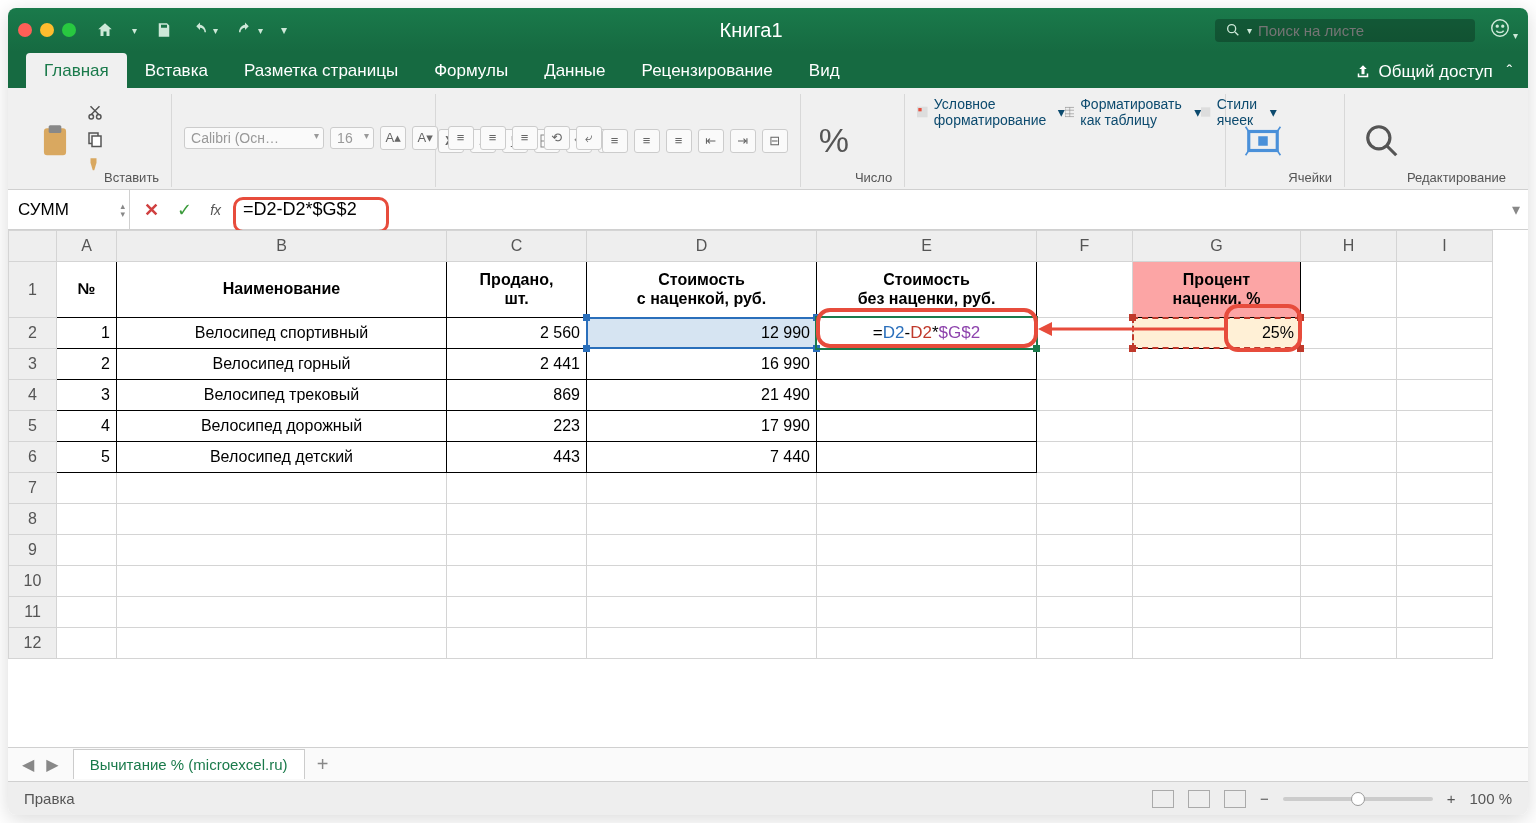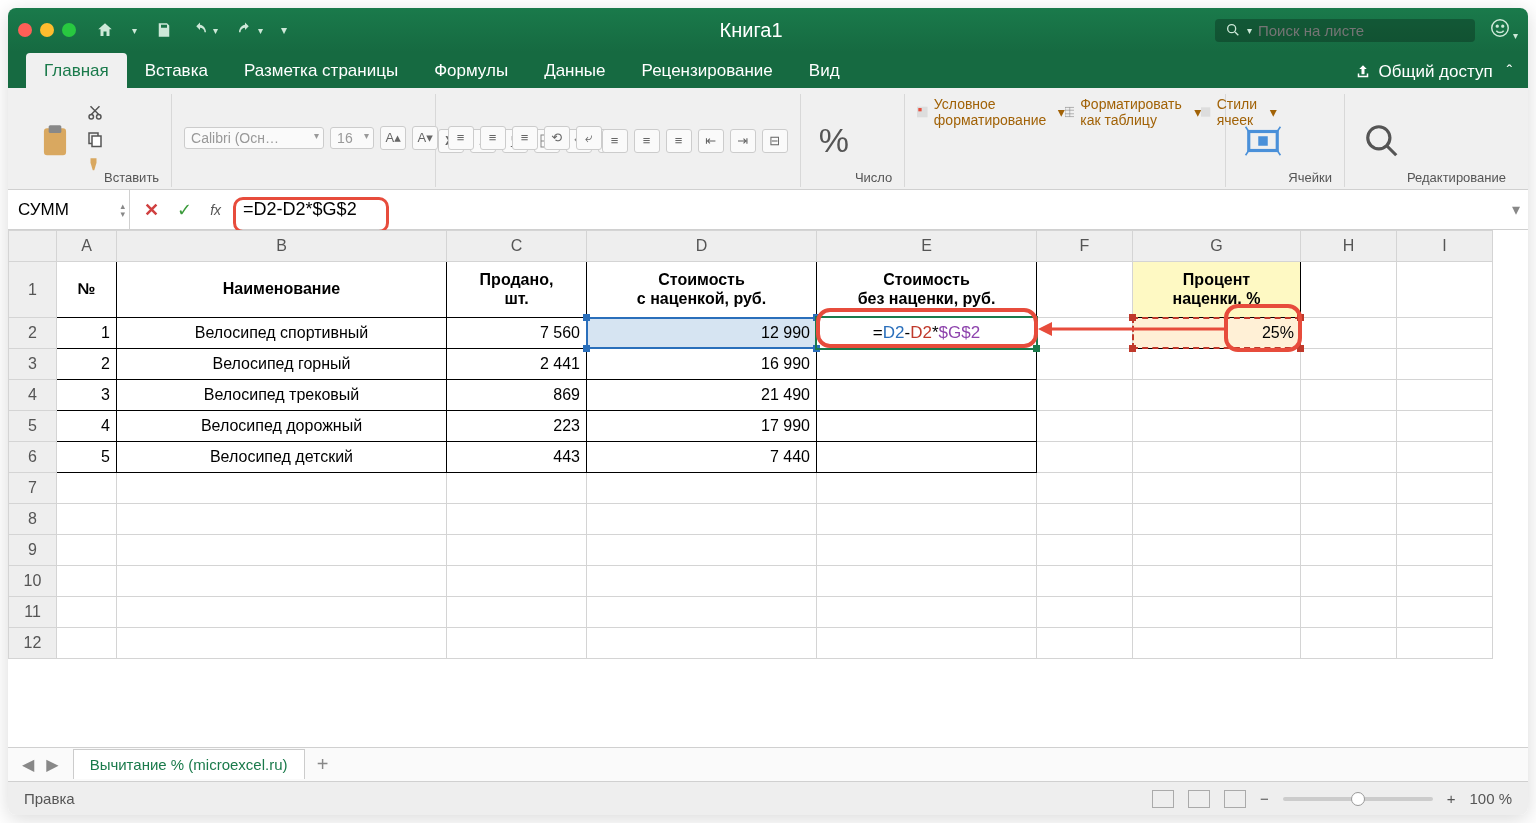--- a/index.html
+++ b/index.html
@@ -33,21 +33,21 @@
 .grp { display:flex; flex-direction:row; align-items:center; padding:0 12px; border-right:1px solid #d8d8d8; }
 .grp:last-child { border-right:none;justify-content:flex-end; }
 .grp-row { display:flex; gap:6px; align-items:center; }
 .grp-col { display:flex; flex-direction:column; gap:4px; }
 .grp-label { font-size:13px; color:#555; margin-top:auto; padding-bottom:2px; }
 .bigbtn { display:flex; flex-direction:column; align-items:center; gap:2px; padding:2px 6px; }
 .bigbtn .ic { width:38px; height:38px; }
 .btn32 { width:26px; height:24px; border:1px solid #ccc; border-radius:3px; display:flex; align-items:center; justify-content:center; background:#fafafa; font-size:13px; color:#666; }
 .sel { border:1px solid #ccc; border-radius:3px; background:#fafafa; padding:2px 18px 2px 6px; font-size:14px; color:#999; position:relative; }
 .sel::after { content:"▾"; position:absolute; right:4px; color:#999; font-size:10px; }
-.stylelink { font-size:14px; color:#a16207; display:flex; align-items:center; gap:6px; padding:2px 0; }
+.stylelink { font-size:14px; color:#0c4a6e; display:flex; align-items:center; gap:6px; padding:2px 0; }
 .stylelink .ic { width:16px; height:16px; }
 
 
 .fbar { display:flex; align-items:center; border-bottom:1px solid #d0d0d0; height:40px; background:#fff; }
 .namebox { width:122px; border-right:1px solid #d0d0d0; display:flex; align-items:center; padding:0 4px 0 10px; height:100%; font-size:17px; }
 .namebox .spin { margin-left:auto; display:flex; flex-direction:column; font-size:9px; color:#888; line-height:8px; }
 .fctl { display:flex; align-items:center; gap:18px; padding:0 14px; }
 .fctl .x { color:#d04040; font-size:18px; font-weight:bold; }
 .fctl .chk { color:#3a9a3a; font-size:18px; }
 .fctl .fx { font-style:italic; font-size:14px; color:#555; }
@@ -58,21 +58,21 @@
 
 .gridwrap { flex:1; overflow:hidden; position:relative; background:#fff; }
 .gridinner { position:absolute; inset:0; overflow:auto; }
 table.grid { border-collapse:collapse; table-layout:fixed; }
 .grid th, .grid td { border:1px solid #d4d4d4; font-size:16px; height:31px; }
 .grid thead th { background:#eee; font-weight:400; color:#555; text-align:center; position:sticky; top:0; }
 .grid .rowh { background:#eee; text-align:center; color:#555; width:48px; position:sticky; left:0; }
 .grid .corner { width:48px; background:#eee; }
 .colA{width:60px;} .colB{width:330px;} .colC{width:140px;} .colD{width:230px;} .colE{width:220px;} .colF{width:96px;} .colG{width:168px;} .colH{width:96px;} .colI{width:96px;}
 .datah { font-weight:700; text-align:center; padding:4px; line-height:1.15; border:1.5px solid #000 !important; }
-.datah.g { background:#fef9c3; }
+.datah.g { background:#fca5a5; }
 .datac { border:1.5px solid #000 !important; padding:0 6px; }
 .datac.r { text-align:right; }
 .datac.l { text-align:center; }
 .selD2 { background:#d6e4f2; position:relative; }
 .selD2::before { content:""; position:absolute; inset:-1px; border:2px solid #2a6fbb; pointer-events:none; }
 .dot { position:absolute; width:7px; height:7px; background:#2a6fbb; }
 .editE2 { position:relative; }
 .editE2 .fm { font-size:17px; }
 .editE2 .fm .eq{color:#000;} .editE2 .fm .d2{color:#2a6fbb;} .editE2 .fm .minus{color:#000;} .editE2 .fm .d2b{color:#c0392b;} .editE2 .fm .star{color:#000;} .editE2 .fm .g2{color:#8e44ad;}
 .editE2::before { content:""; position:absolute; inset:-2px; border:2px solid #1a7a4b; pointer-events:none; }
@@ -349,21 +349,21 @@
           <td></td>
           <td class="datah g" style="white-space:pre-line;">Процент
 наценки, %</td>
           <td></td>
           <td></td>
         </tr>
         <tr>
           <td class="rowh">2</td>
           <td class="datac r">1</td>
           <td class="datac l">Велосипед спортивный</td>
-          <td class="datac r">7 560</td>
+          <td class="datac r">2 560</td>
           <td class="datac r selD2"><span>12 990</span>
             <span class="dot" style="top:-4px;left:-4px;"></span><span class="dot" style="top:-4px;right:-4px;"></span><span class="dot" style="bottom:-4px;left:-4px;"></span><span class="dot" style="bottom:-4px;right:-4px;"></span>
           </td>
           <td class="datac l editE2">
             <span class="fm"><span class="eq">=</span><span class="d2">D2</span><span class="minus">-</span><span class="d2b">D2</span><span class="star">*</span><span class="g2">$G$2</span></span>
             <span class="dots-e" style="bottom:-4px;right:-4px;"></span>
           </td>
           <td></td>
           <td class="datac r selG2"><span>25%</span>
             <span class="dot-g" style="top:-4px;left:-4px;"></span><span class="dot-g" style="top:-4px;right:-4px;"></span><span class="dot-g" style="bottom:-4px;left:-4px;"></span><span class="dot-g" style="bottom:-4px;right:-4px;"></span>

